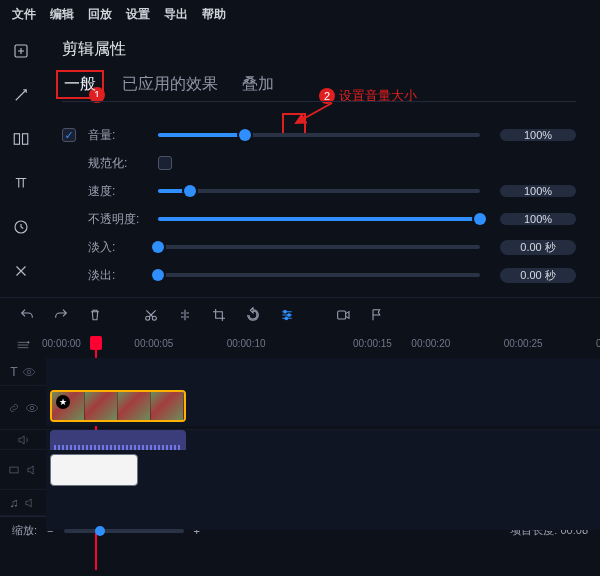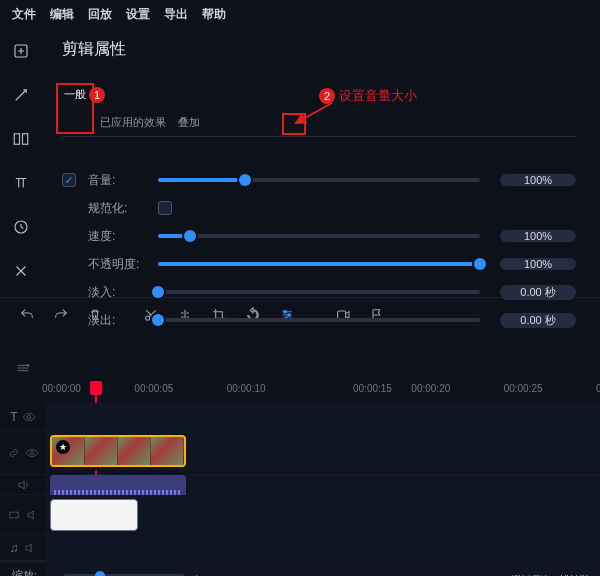--- a/index.html
+++ b/index.html
@@ -7,27 +7,27 @@
 
   .menubar { display: flex; gap: 14px; padding: 6px 12px; background: #0c111a; font-size: 12px; color: #cfd3da; font-weight: bold; }
   .menubar span { cursor: default; }
 
   .main { display: flex; height: 268px; }
   .sidetools { width: 42px; display: flex; flex-direction: column; align-items: center; padding-top: 8px; gap: 16px; }
   .toolbtn { width: 28px; height: 28px; border-radius: 14px; display: flex; align-items: center; justify-content: center; color: #b9c0cc; }
   .toolbtn svg { width: 18px; height: 18px; stroke: #b9c0cc; fill: none; stroke-width: 1.5; }
 
   .panel { flex: 1; padding: 10px 24px 0 20px; }
-  .panel-title { font-size: 16px; color: #e6e9ef; margin-bottom: 27px; }
-  .tabs { display: flex; gap: 12px; font-size: 11px; color: #8d94a3; border-bottom: 1px solid #22293a; padding-bottom: 6px; position: relative; }
-  .tabs .tab { cursor: pointer; margin-top: 28px; }
+  .panel-title { font-size: 16px; color: #e6e9ef; margin-bottom: 14px; }
+  .tabs { display: flex; gap: 24px; font-size: 16px; color: #8d94a3; border-bottom: 1px solid #22293a; padding-bottom: 6px; position: relative; }
+  .tabs .tab { cursor: pointer; }
   .tabs .active { color: #e6e9ef; }
   .tabs .active-box { border: 2px solid #e02020; padding: 2px 6px; margin: -4px -6px; }
 
-  .rows { margin-top: 30px; }
+  .rows { margin-top: 20px; }
   .row { display: flex; align-items: center; height: 26px; margin-bottom: 2px; }
   .row-label { width: 70px; color: #9aa2b1; font-size: 12px; }
   .row-check { width: 26px; display:flex; align-items:center; }
   .chk { width: 14px; height: 14px; border: 1px solid #4a5366; border-radius: 3px; background: #1a2132; display:flex; align-items:center; justify-content:center; }
   .chk.checked::after { content: "✓"; color: #2f8fff; font-size: 11px; }
   .slider-wrap { flex: 1; display: flex; align-items: center; padding-right: 14px; }
   .slider { flex: 1; height: 4px; background: #2a3246; border-radius: 2px; position: relative; }
   .slider .fill { position: absolute; left: 0; top: 0; bottom: 0; background: #2f8fff; border-radius: 2px; }
   .slider .thumb { position: absolute; top: 50%; width: 12px; height: 12px; background: #2f8fff; border-radius: 50%; transform: translate(-50%, -50%); box-shadow: 0 0 0 2px #0c111a; }
   .val-pill { width: 76px; text-align: center; background: #242c3f; border-radius: 12px; padding: 0 0; font-size: 11px; color: #d7dbe3; margin-left: 6px; }
@@ -41,21 +41,21 @@
 
   .timeline-toolbar { display: flex; align-items: center; gap: 18px; padding: 8px 18px; background: #0c111a; border-top: 1px solid #1a2232; }
   .timeline-toolbar .grp { display: flex; gap: 16px; }
   .tl-icon { width: 18px; height: 18px; color: #9aa2b1; display:flex; align-items:center; justify-content:center; }
   .tl-icon svg { width: 16px; height: 16px; stroke: currentColor; fill: none; stroke-width: 1.6; }
   .tl-icon.active { color: #2f8fff; }
 
   .ruler-row { display: flex; align-items: center; padding: 4px 0 4px 0; }
   .track-tools { width: 46px; display: flex; align-items:center; justify-content:center; }
   .track-tools svg { width: 16px; height: 16px; stroke: #8d94a3; fill: none; }
-  .ruler { flex: 1; position: relative; height: 18px; font-size: 10px; color: #6f7889; margin-top: 45px; }
+  .ruler { flex: 1; position: relative; height: 18px; font-size: 10px; color: #6f7889; }
   .ruler span { position: absolute; top: 2px; transform: translateX(-4px); }
   .playhead { position: absolute; top: 0; width: 12px; height: 14px; background: #ff0033; border-radius: 2px; }
   .playline { position: absolute; top: 14px; width: 2px; height: 220px; background: #ff0033; left: 5px; }
 
   .tracks { }
   .track { display: flex; align-items: stretch; border-bottom: 1px solid #151b29; }
   .track-head { width: 46px; display: flex; align-items: center; justify-content: center; gap: 4px; color: #6f7889; }
   .track-head svg { width: 14px; height: 14px; stroke: currentColor; fill: none; }
   .track-body { flex: 1; position: relative; height: 40px; background: #0f1523; }
 

